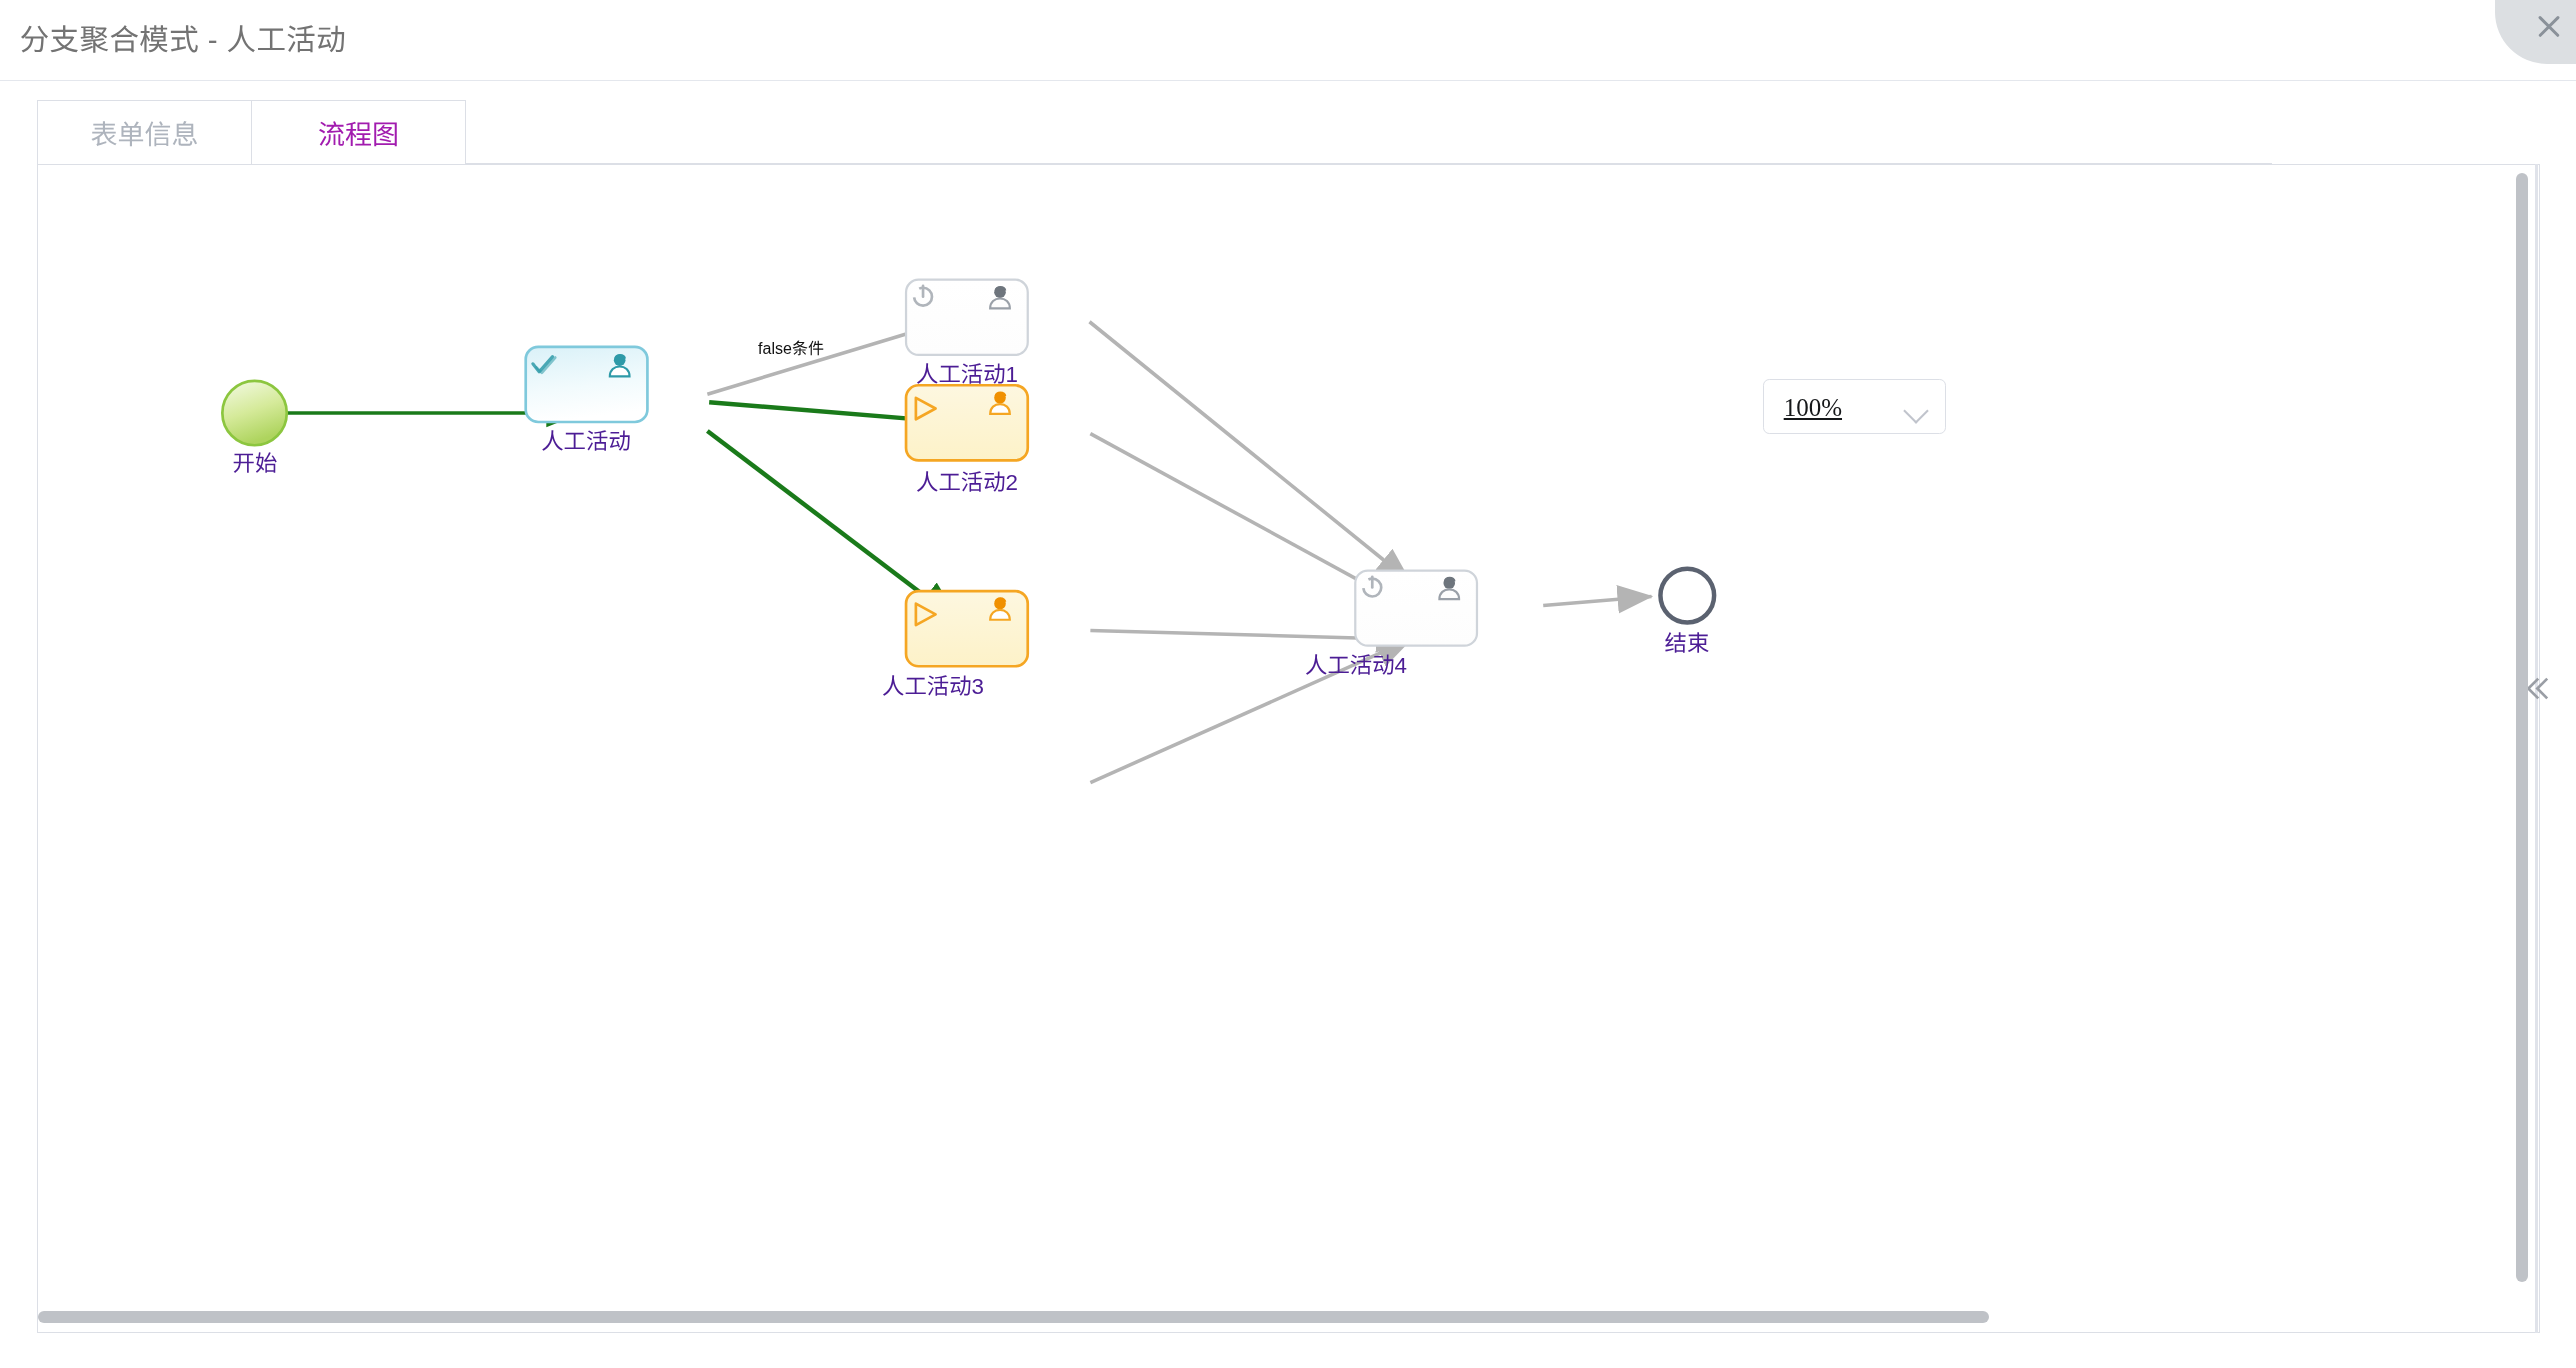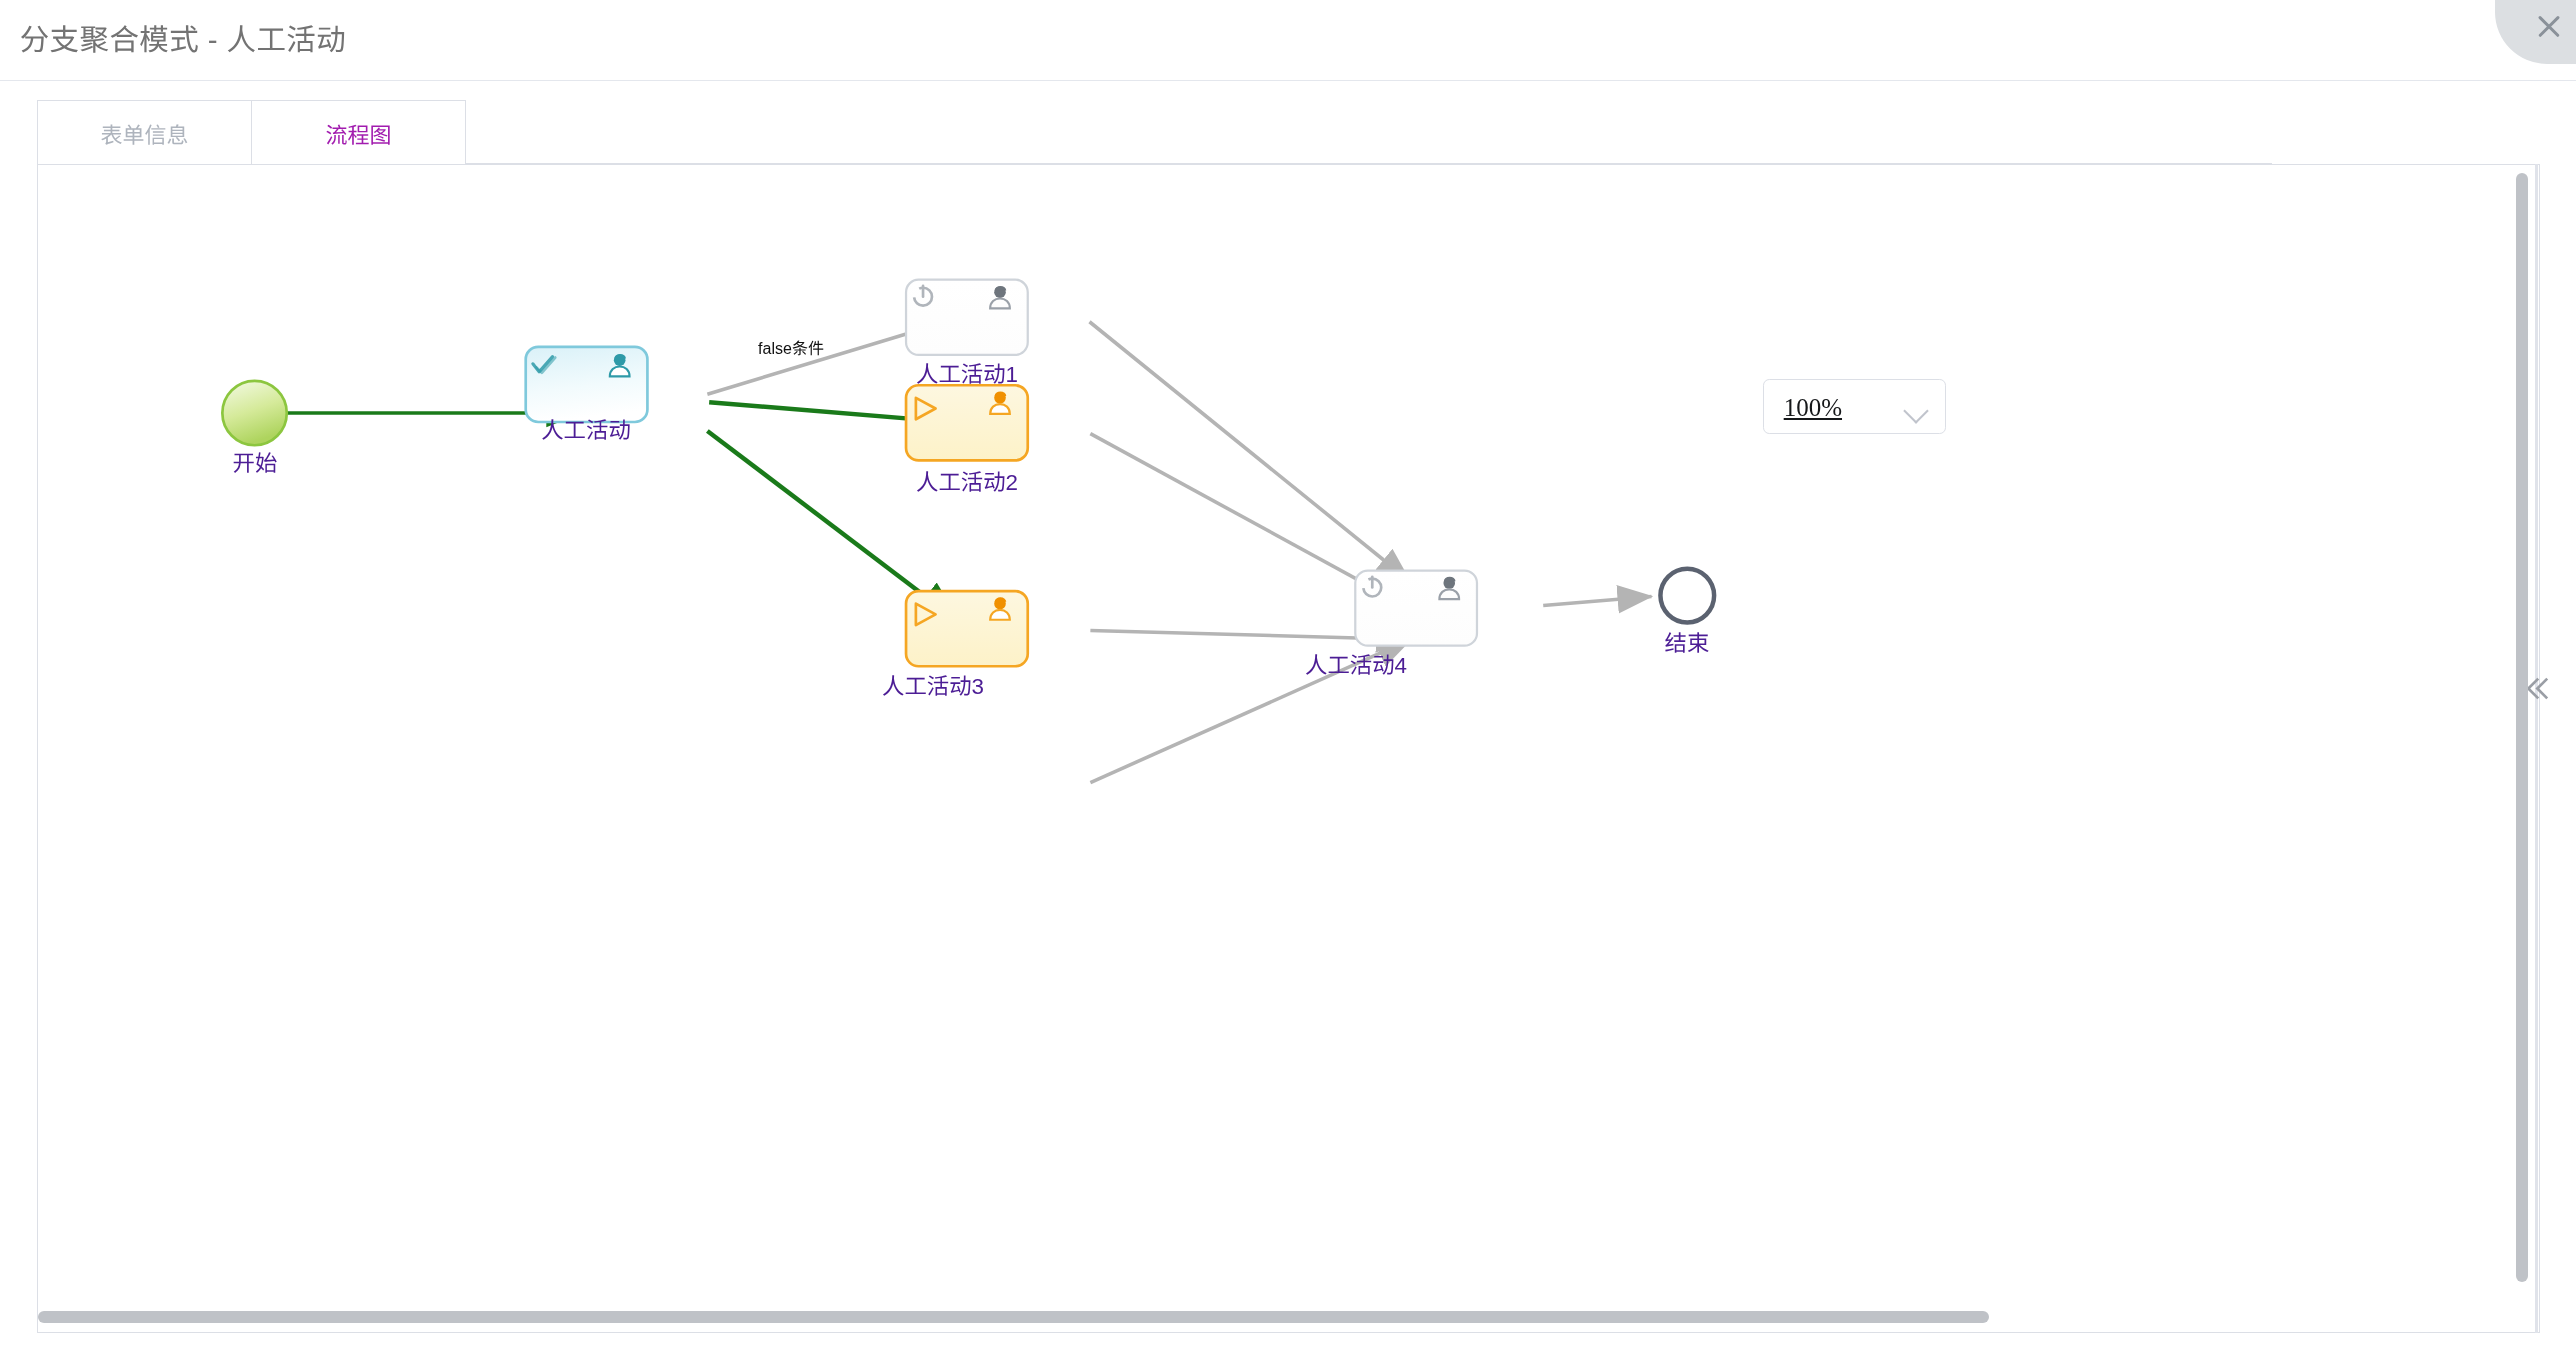--- a/index.html
+++ b/index.html
@@ -92,21 +92,21 @@
     align-items: stretch;
     z-index: 5;
   }
   .tab {
     box-sizing: border-box;
     min-width: 215px;
     padding: 0 34px;
     display: flex;
     align-items: center;
     justify-content: center;
-    font-size: 22px;
+    font-size: 27px;
     border: 0.9px solid #dcdfe6;
     border-bottom: none;
     background: #ffffff;
     color: #aeb4bd;
     cursor: pointer;
     white-space: nowrap;
     margin-right: -0.9px;
   }
   .tab.active {
     color: #a21caf;
@@ -395,21 +395,21 @@
           <path d="M1571,465 a6.5,5 0 0,1 13,0" fill="#6e757d"></path>
         </g>
       </g>
 
       <g>
         <circle cx="1843" cy="481" r="30" fill="#ffffff" stroke="#5b6270" stroke-width="5"></circle>
       </g>
     </svg>
 
     <div class="node-label" style="left:217px; top:285px;">开始</div>
-    <div class="node-label" style="left:548px; top:252px;">人工活动</div>
+    <div class="node-label" style="left:548px; top:263px;">人工活动</div>
     <div class="node-label" style="left:929px; top:196px;">人工活动1</div>
     <div class="node-label" style="left:929px; top:304px;">人工活动2</div>
     <div class="node-label" style="left:895px; top:508px;">人工活动3</div>
     <div class="node-label" style="left:1318px; top:487px;">人工活动4</div>
     <div class="node-label" style="left:1649px; top:465px;">结束</div>
 
     <div class="edge-label" style="left:753px; top:170px;">false条件</div>
 
     <div id="zoom-select">
       <span id="zoom-value">100%</span>

